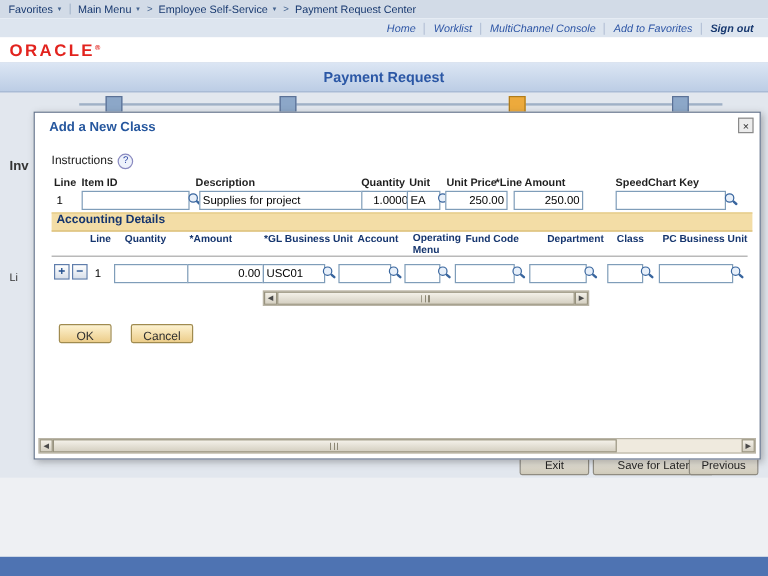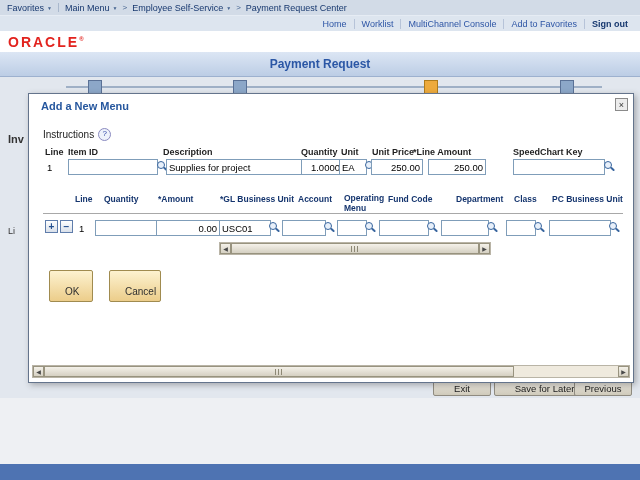--- a/index.html
+++ b/index.html
@@ -8,42 +8,42 @@
 
   
   .crumb-bar{position:absolute;left:0;top:0;width:640px;height:15px;background:#d2dbe7;border-bottom:1px solid #e6ecf4;display:flex;align-items:center;padding-left:7px;font-size:9px;color:#17386f;}
   .crumb-item{display:flex;align-items:center;gap:3px;cursor:pointer;white-space:nowrap;}
   .caret{font-size:5px;color:#44638f;}
   .crumb-div{width:1px;height:9px;background:#a9b8cd;margin:0 6px;}
   .crumb-sep{margin:0 5px;color:#44638f;font-size:8px;}
 
   
   .links-bar{position:absolute;left:0;top:16px;width:640px;height:15px;background:#dde5ef;display:flex;justify-content:flex-end;align-items:center;font-size:9px;}
-  .ulink{color:#2d55a5;padding:0 7px;border-left:1px solid #b6c3d8;cursor:pointer;white-space:nowrap;}
+  .ulink{color:#2d55a5;padding:0 7px;border-left:1px solid #b6c3d8;cursor:pointer;white-space:nowrap;font-style:italic;}
   .ulink.first{border-left:none;}
   .ulink.signout{font-weight:bold;color:#17386f;padding-right:12px;}
 
   
   .logo-bar{position:absolute;left:0;top:31px;width:640px;height:21px;background:#fff;border-bottom:1px solid #c3cddc;}
   .logo{position:absolute;left:8px;top:3px;font-size:14px;font-weight:bold;color:#e2231e;letter-spacing:2px;}
   .logo sup{font-size:6px;}
   .page-header{position:absolute;left:0;top:52px;width:640px;height:24px;background:linear-gradient(#dce6f4,#bccde5);border-bottom:1px solid #9db1cf;display:flex;align-items:center;justify-content:center;font-size:12px;font-weight:bold;color:#2b57a5;}
 
   
   .step-line{position:absolute;left:66px;top:86px;width:536px;height:2px;background:#9fb0c6;}
   .step-sq{position:absolute;top:80px;width:12px;height:12px;background:#8ca7c8;border:1px solid #5a7196;}
   .step-sq.active{background:#edaa3c;border-color:#b07c1a;}
   .frag-inv{position:absolute;left:8px;top:133px;font-size:11px;font-weight:bold;color:#333;}
   .frag-li{position:absolute;left:8px;top:226px;font-size:9px;color:#333;}
   .content-lower{position:absolute;left:0;top:398px;width:640px;height:66px;background:#eef0f3;}
   .footer{position:absolute;left:0;top:464px;width:640px;height:16px;background:#4e73b2;}
 
   
   .gray-btn{position:absolute;height:15px;border:1px solid #8f8b80;border-radius:2px;background:linear-gradient(#ebe8e0,#cfcaba);font-size:9.5px;color:#222;cursor:pointer;padding:0;font-family:"Liberation Sans",sans-serif;}
-  .ps-btn{position:absolute;height:16px;border:1px solid #a08b4f;border-radius:2px;background:linear-gradient(#fdf2d0,#eccd8a);font-size:10px;color:#2f2f2f;text-align:center;cursor:pointer;padding:15px;font-family:"Liberation Sans",sans-serif;}
+  .ps-btn{position:absolute;height:16px;border:1px solid #a08b4f;border-radius:2px;background:linear-gradient(#fdf2d0,#eccd8a);font-size:10px;color:#2f2f2f;text-align:center;cursor:pointer;padding:4px;font-family:"Liberation Sans",sans-serif;}
 
   
   .modal{position:absolute;left:28px;top:93px;width:604px;height:288px;background:#fff;border:1px solid #64748c;box-shadow:2px 2px 6px rgba(50,50,50,.35);}
   .modal-title{position:absolute;left:12px;top:6px;font-size:11px;font-weight:bold;color:#26579e;}
   .modal-close{position:absolute;right:5px;top:4px;width:13px;height:13px;border:1px solid #8a8a8a;background:#ececec;font-size:9px;line-height:10px;text-align:center;color:#333;cursor:pointer;padding:0;}
   .instr{position:absolute;left:14px;top:34px;font-size:10px;color:#222;display:flex;align-items:center;gap:4px;}
   .help-icon{display:inline-block;width:11px;height:11px;border-radius:50%;border:1px solid #8a8ac0;background:#eef2fb;color:#2e46a5;font-size:8px;line-height:10px;text-align:center;cursor:pointer;}
 
   .flabel{position:absolute;top:53px;font-size:9px;font-weight:bold;color:#1f1f1f;white-space:nowrap;}
   .fval{position:absolute;font-size:9.5px;color:#000;}
@@ -118,21 +118,21 @@
   <div class="frag-inv">Inv</div>
   <div class="frag-li">Li</div>
 
   <div class="content-lower"></div>
 
   <button class="gray-btn" style="left:433px;top:381px;width:58px">Exit</button>
   <button class="gray-btn" style="left:494px;top:381px;width:101px">Save for Later</button>
   <button class="gray-btn" style="left:574px;top:381px;width:58px">Previous</button>
 
   <div class="modal">
-    <div class="modal-title">Add a New Menu</div>
+    <div class="modal-title">Add a New Class</div>
     <button class="modal-close">×</button>
 
     <div class="instr">
       <span>Instructions</span>
       <span class="help-icon">?</span>
     </div>
 
     <span class="flabel" style="left:16px">Line</span>
     <span class="flabel" style="left:39px">Item ID</span>
     <span class="flabel" style="left:134px">Description</span>
@@ -147,20 +147,21 @@
     <span class="mag" style="left:126px;top:66px"></span>
     <input class="tin" style="left: 137px; top: 65px; width: 136px;" value="Supplies for project">
     <input class="tin num" style="left: 272px; top: 65px; width: 36px;" value="1.0000">
     <input class="tin" style="left: 310px; top: 65px; width: 22px;" value="EA">
     <span class="mag" style="left:334px;top:66px"></span>
     <input class="tin num" style="left: 342px; top: 65px; width: 46px;" value="250.00">
     <input class="tin num" style="left: 399px; top: 65px; width: 52px;" value="250.00">
     <input class="tin" style="left: 484px; top: 65px; width: 86px;" value="">
     <span class="mag" style="left:573px;top:66px"></span>
 
+    <div class="acct-bar">Accounting Details</div>
 
     <span class="ghead" style="left:46px">Line</span>
     <span class="ghead" style="left:75px">Quantity</span>
     <span class="ghead" style="left:129px">*Amount</span>
     <span class="ghead" style="left:191px">*GL Business Unit</span>
     <span class="ghead" style="left:269px">Account</span>
     <span class="ghead wrap" style="left:315px">Operating Menu</span>
     <span class="ghead" style="left:359px">Fund Code</span>
     <span class="ghead" style="left:427px">Department</span>
     <span class="ghead" style="left:485px">Class</span>

